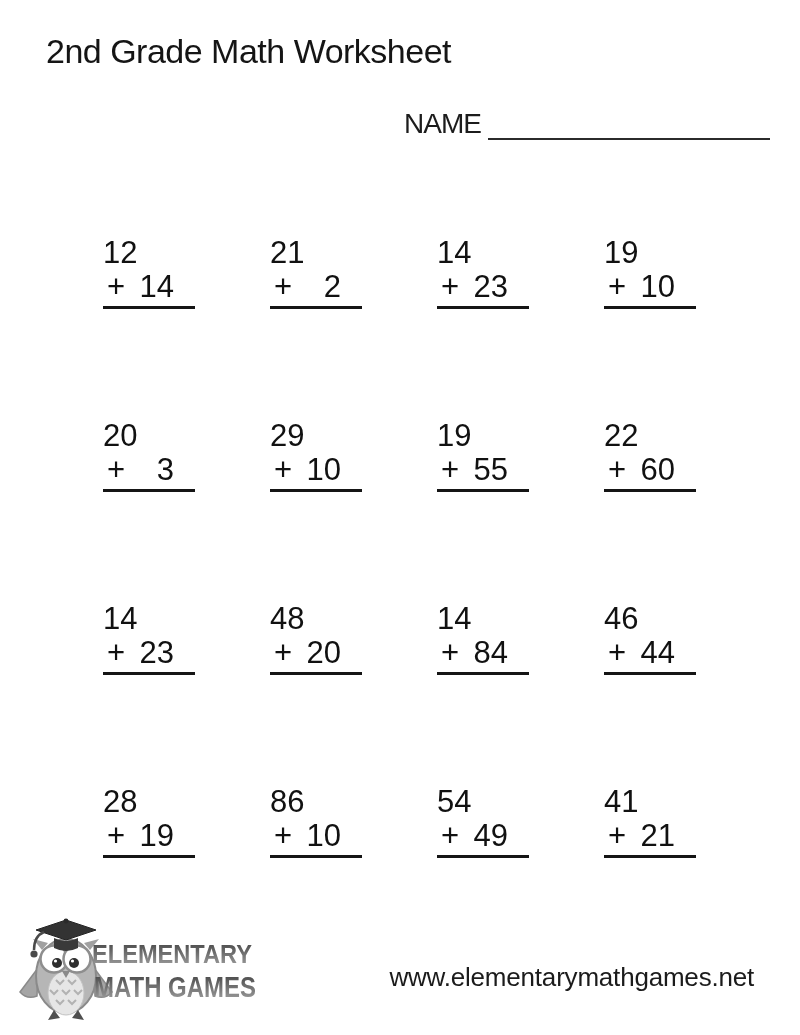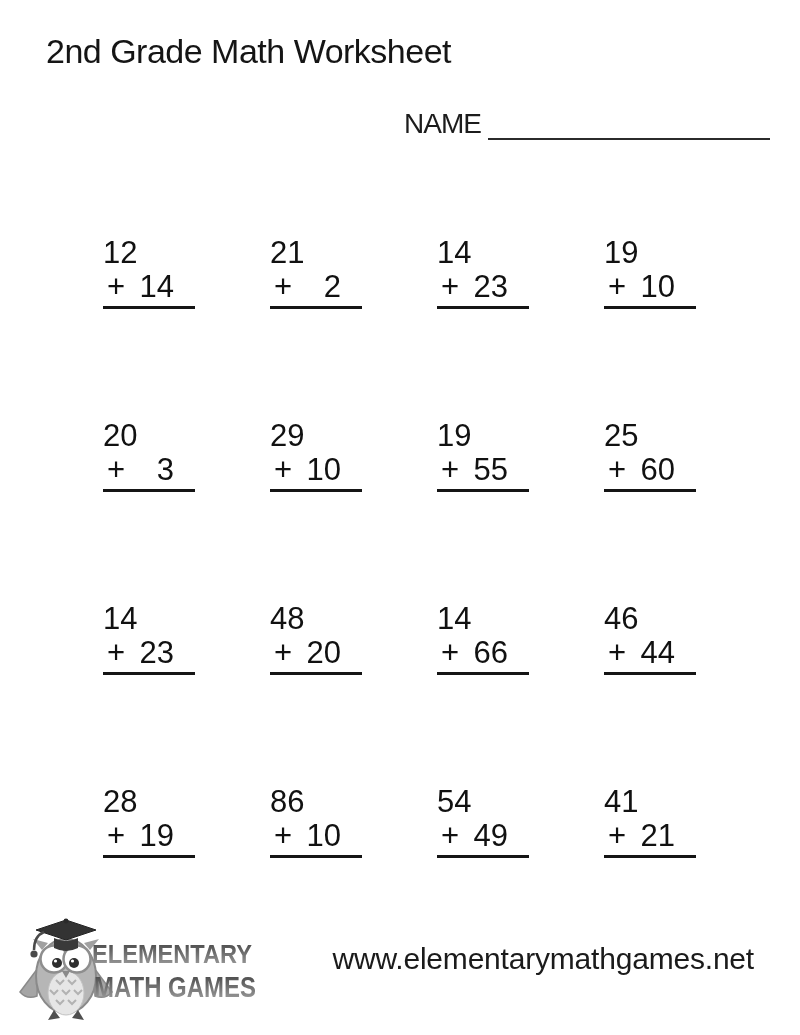--- a/index.html
+++ b/index.html
@@ -48,22 +48,22 @@
   .p-top { text-align:left; padding-right:21px; }
   .p-bottom {
     display:flex; justify-content:space-between;
     padding-left:4px; padding-right:21px;
   }
   .p-line { height:0; border-top:3px solid #151515; margin-top:2px; }
 
   
   .logo-svg { position:absolute; left:16px; top:908px; }
   .site-url {
-    position:absolute; right:46px; top:942px;
-    font-size:30px; color:#1b1b1b; letter-spacing:-0.2px;
+    position:absolute; right:46px; top:962px;
+    font-size:26px; color:#1b1b1b; letter-spacing:-0.2px;
   }
 </style>
 </head>
 <body>
 
 <div class="page">
 
   <div class="title">2nd Grade Math Worksheet</div>
   <div class="name-row">
     <span>NAME</span>
@@ -129,21 +129,21 @@
     <div class="problem">
       <div class="p-top">19</div>
       <div class="p-bottom">
         <span>+</span>
         <span>55</span>
       </div>
       <div class="p-line"></div>
     </div>
 
     <div class="problem">
-      <div class="p-top">25</div>
+      <div class="p-top">22</div>
       <div class="p-bottom">
         <span>+</span>
         <span>60</span>
       </div>
       <div class="p-line"></div>
     </div>
 
     <div class="problem">
       <div class="p-top">14</div>
       <div class="p-bottom">
@@ -159,21 +159,21 @@
         <span>+</span>
         <span>20</span>
       </div>
       <div class="p-line"></div>
     </div>
 
     <div class="problem">
       <div class="p-top">14</div>
       <div class="p-bottom">
         <span>+</span>
-        <span>66</span>
+        <span>84</span>
       </div>
       <div class="p-line"></div>
     </div>
 
     <div class="problem">
       <div class="p-top">46</div>
       <div class="p-bottom">
         <span>+</span>
         <span>44</span>
       </div>

